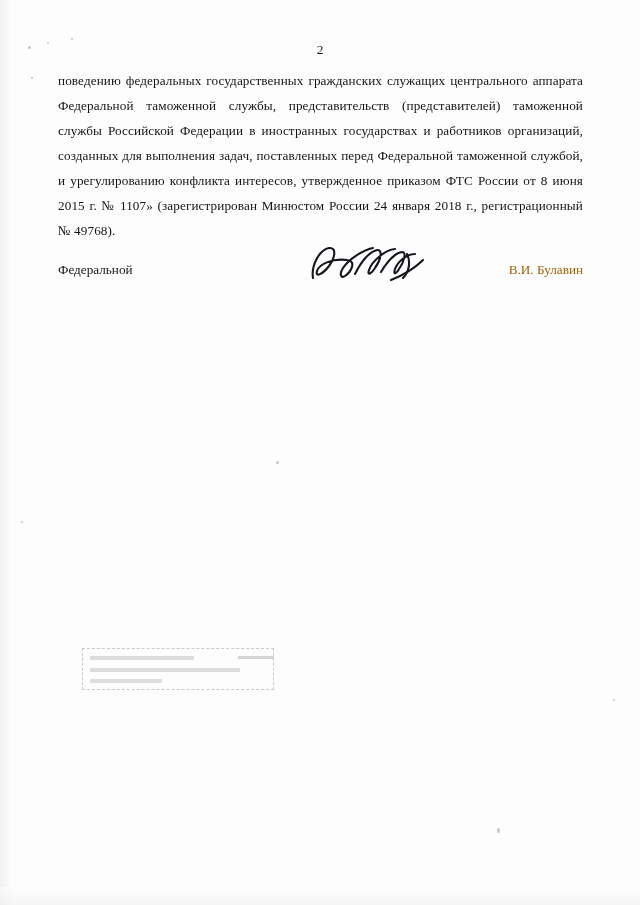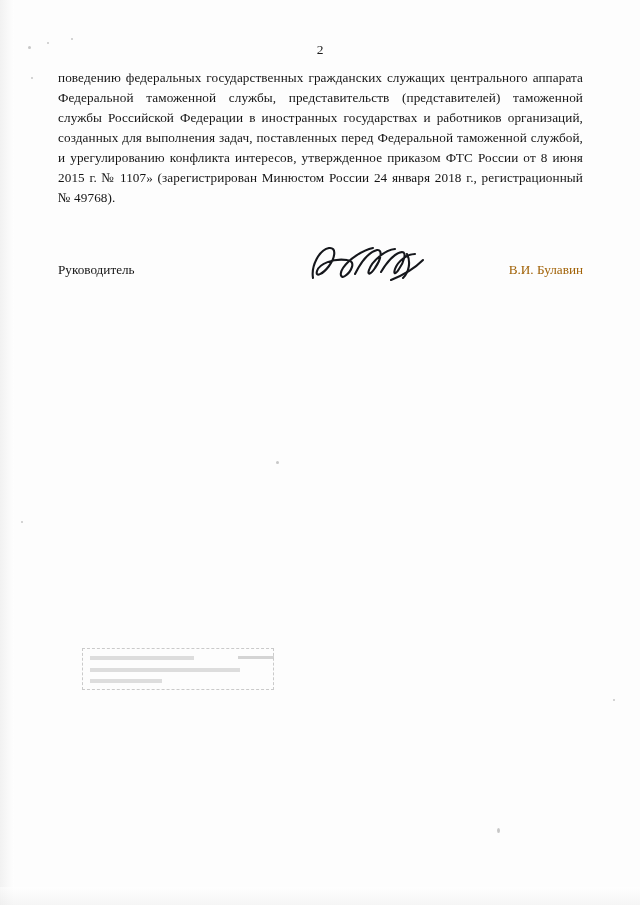--- a/index.html
+++ b/index.html
@@ -52,21 +52,21 @@
     font-size: 13.5px;
     font-family: "Liberation Serif", serif;
     color: #1c1c1c;
   }
   .body-text {
     position: absolute;
     top: 68px;
     left: 58px;
     width: 525px;
     font-size: 13.2px;
-    line-height: 20px;
+    line-height: 25px;
     text-align: justify;
     text-justify: inter-word;
     color: #141414;
     letter-spacing: .1px;
   }
   .body-text p { margin: 0; }
   .sign-row {
     position: absolute;
     top: 256px;
     left: 58px;
@@ -138,21 +138,21 @@
   <div class="speck" style="left:613px; top:699px; width:2px; height:2px;"></div>
   <div class="speck" style="left:21px; top:521px; width:2px; height:2px;"></div>
 
   <div class="page-number">2</div>
 
   <div class="body-text">
     <p>поведению федеральных государственных гражданских служащих центрального аппарата Федеральной таможенной службы, представительств (представителей) таможенной службы Российской Федерации в иностранных государствах и работников организаций, созданных для выполнения задач, поставленных перед Федеральной таможенной службой, и урегулированию конфликта интересов, утвержденное приказом ФТС России от 8 июня 2015 г. № 1107» (зарегистрирован Минюстом России 24 января 2018 г., регистрационный № 49768).</p>
   </div>
 
   <div class="sign-row">
-    <div class="sign-title">Руководитель</div>
+    <div class="sign-title">Федеральной</div>
 
     <div class="signature">
       <svg width="130" height="52" viewBox="0 0 130 52" xmlns="http://www.w3.org/2000/svg">
         <g fill="none" stroke="#15171c" stroke-width="2.1" stroke-linecap="round" stroke-linejoin="round">
           <path d="M10 40 C8 28, 16 12, 26 10 C34 9, 32 20, 26 28 C20 36, 12 40, 14 33 C16 26, 30 20, 44 22 C54 23, 48 34, 42 38 C38 41, 36 36, 40 30 C46 21, 60 12, 70 10"></path>
           <path d="M52 36 C58 24, 66 14, 74 12 C80 11, 78 22, 72 30 C68 36, 64 38, 66 32 C69 23, 82 12, 92 11"></path>
           <path d="M78 34 C84 24, 92 15, 99 14 C104 14, 101 24, 96 31 C93 36, 90 37, 92 31 C95 23, 104 16, 112 16"></path>
           <path d="M104 16 C108 24, 106 34, 100 40"></path>
           <path d="M88 42 C98 38, 110 32, 120 22"></path>
         </g>

